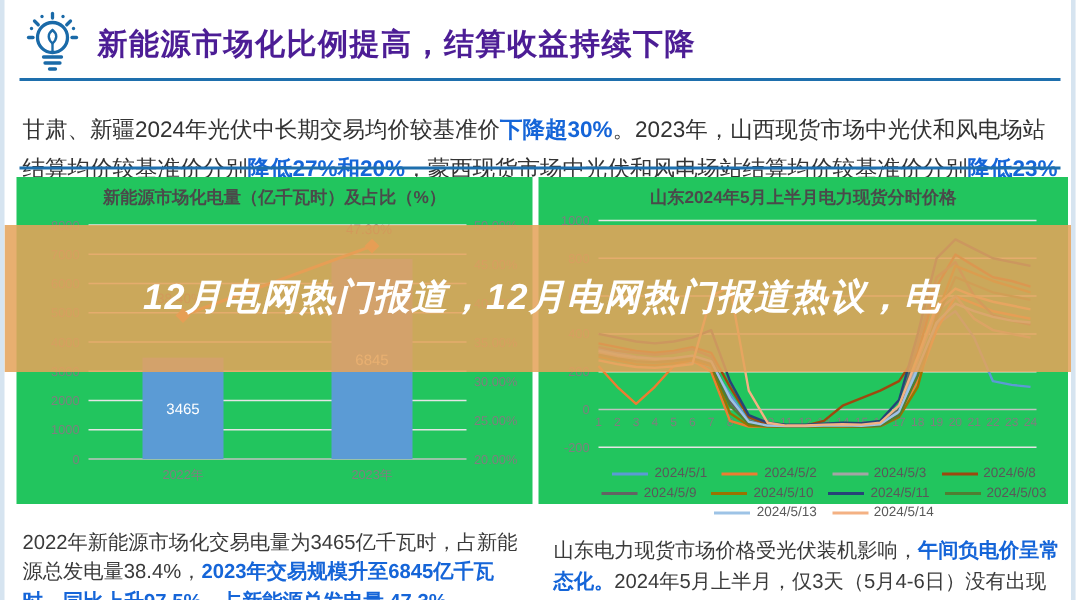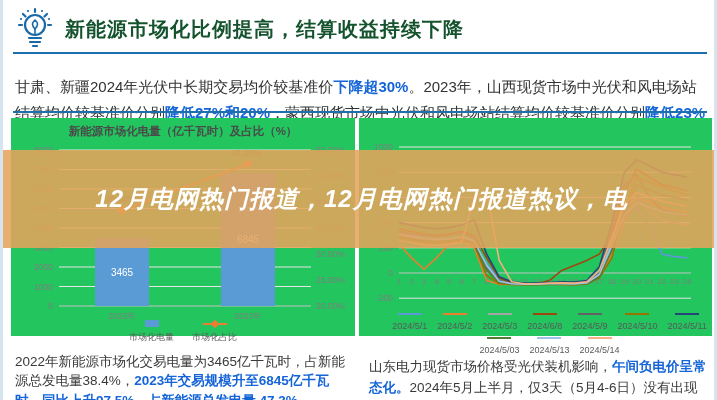--- a/index.html
+++ b/index.html
@@ -2,42 +2,42 @@
 <html><head>
 <meta charset="utf-8">
 <style>
   html,body{margin:0;padding:0;}
   body{font-family:"Liberation Sans","DejaVu Sans",sans-serif;background:#e9eef3;}
   .page{position:relative;width:717px;height:400px;background:#ffffff;overflow:hidden;
         border-left:3px solid #d6e4f0;border-right:3px solid #d6e4f0;box-sizing:border-box;}
   
   .hdr{position:absolute;top:6px;left:12px;display:flex;align-items:center;}
   .hdr svg{display:block;}
-  .hdr-title{margin-left:10px;font-size:20px;font-weight:bold;color:#14532d;letter-spacing:1px;}
+  .hdr-title{margin-left:10px;font-size:20px;font-weight:bold;color:#4c1d95;letter-spacing:1px;}
   .rule{position:absolute;left:10px;width:694px;height:2px;background:#1e6fad;}
   .rule1{top:52px;} .rule2{top:111px;}
   
   .intro{position:absolute;top:59px;left:12px;width:694px;font-size:15px;line-height:25.5px;color:#333;}
   .hl{color:#1565d8;font-weight:bold;font-style:normal;}
   
   .card{position:absolute;top:118px;background:#22c55e;}
   .cardL{left:8px;width:344px;height:218px;}
   .cardR{left:356px;width:353px;height:218px;}
   .ctitle{text-align:center;margin-top:6px;font-size:11.5px;color:#4a4a4a;font-weight:bold;}
   .csvg{position:absolute;left:0;}
   #svgL{top:22px;} #svgR{top:20px;}
   .tick{font-size:8.5px;fill:#7f7f7f;}
   .xtick{font-size:8px;fill:#7f7f7f;}
   .blabel{font-size:10px;fill:#ffffff;}
   .dlabel{font-size:9px;fill:#595959;}
   
   .legend{position:absolute;left:0;width:100%;display:flex;justify-content:center;flex-wrap:wrap;}
   #legendL{top:202px;gap:18px;}
   #legendR{top:192px;row-gap:3px;column-gap:10px;padding:0 14px;}
-  .litem{display:flex;align-items:center;gap:4px;font-size:9px;color:#595959;white-space:nowrap;flex-direction:column;}
+  .litem{display:flex;align-items:center;gap:4px;font-size:9px;color:#595959;white-space:nowrap;}
   .sw-bar{width:14px;height:7px;display:inline-block;}
   .sw-line{position:relative;width:24px;height:7px;display:inline-block;}
   .sw-line i{position:absolute;left:0;top:3px;width:24px;height:2px;display:block;}
   .sw-line u{position:absolute;left:9px;top:0.5px;width:6px;height:6px;display:block;transform:rotate(45deg);}
   
   .banner{position:absolute;top:150px;left:0;width:717px;height:98px;z-index:5;
           background:rgba(229,163,91,0.87);display:flex;flex-direction:column;
           align-items:center;justify-content:center;}
   .banner div{font-size:24px;font-weight:900;color:#ffffff;line-height:44px;letter-spacing:1px;font-style:italic;}
   
@@ -114,36 +114,24 @@
         <text x="111" y="179" text-anchor="middle" class="tick">2022年</text>
         <rect x="210" y="32.52250000000001" width="54" height="133.4775" fill="#5B9BD5"></rect>
         <text x="237" y="103.26125" text-anchor="middle" class="blabel">6845</text>
         <text x="237" y="179" text-anchor="middle" class="tick">2023年</text>
         <polyline points="111,70.32000000000001 237,24.04000000000002" fill="none" stroke="#ED7D31" stroke-width="2"></polyline>
         <rect x="107.5" y="66.82000000000001" width="7" height="7" transform="rotate(45 111 70.32000000000001)" fill="#ED7D31"></rect>
         <text x="109" y="62.32000000000001" text-anchor="middle" class="dlabel">38.40%</text>
         <rect x="233.5" y="20.54000000000002" width="7" height="7" transform="rotate(45 237 24.04000000000002)" fill="#ED7D31"></rect>
         <text x="235" y="16.04000000000002" text-anchor="middle" class="dlabel">47.30%</text>
       </svg>
-    <div id="legendL" class="legend">
-        <span class="litem">
-          <span class="sw-bar" style="background: rgb(91, 155, 213);"></span>
-          <span>市场化电量</span>
-        </span>
-        <span class="litem">
-          <span class="sw-line">
-            <i style="background: rgb(237, 125, 49);"></i>
-            <u style="background: rgb(237, 125, 49);"></u>
-          </span>
-          <span>市场化占比</span>
-        </span>
-      </div>
   </div>
 
   <div class="card cardR">
+    <div class="ctitle">山东2024年5月上半月电力现货分时价格</div>
     <svg id="svgR" class="csvg" width="353" height="170">
         <line x1="40" y1="160.2" x2="332" y2="160.2" stroke="#e5e5e5" stroke-width="1"></line>
         <text x="34" y="163.2" text-anchor="end" class="tick">-200</text>
         <line x1="40" y1="135" x2="332" y2="135" stroke="#c2c2c2" stroke-width="1"></line>
         <text x="34" y="138" text-anchor="end" class="tick">0</text>
         <line x1="40" y1="109.79999999999998" x2="332" y2="109.79999999999998" stroke="#e5e5e5" stroke-width="1"></line>
         <text x="34" y="112.79999999999998" text-anchor="end" class="tick">200</text>
         <line x1="40" y1="84.6" x2="332" y2="84.6" stroke="#e5e5e5" stroke-width="1"></line>
         <text x="34" y="87.6" text-anchor="end" class="tick">400</text>
         <line x1="40" y1="59.39999999999999" x2="332" y2="59.39999999999999" stroke="#e5e5e5" stroke-width="1"></line>

